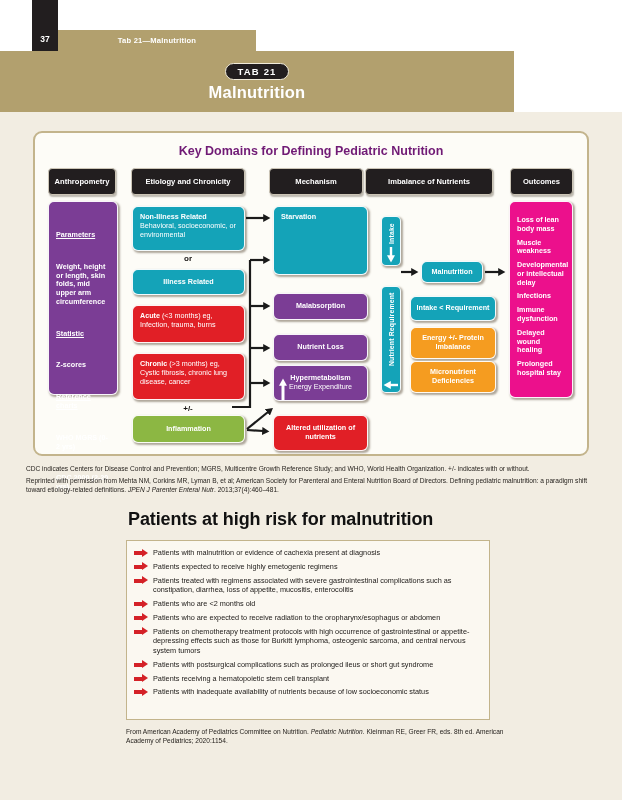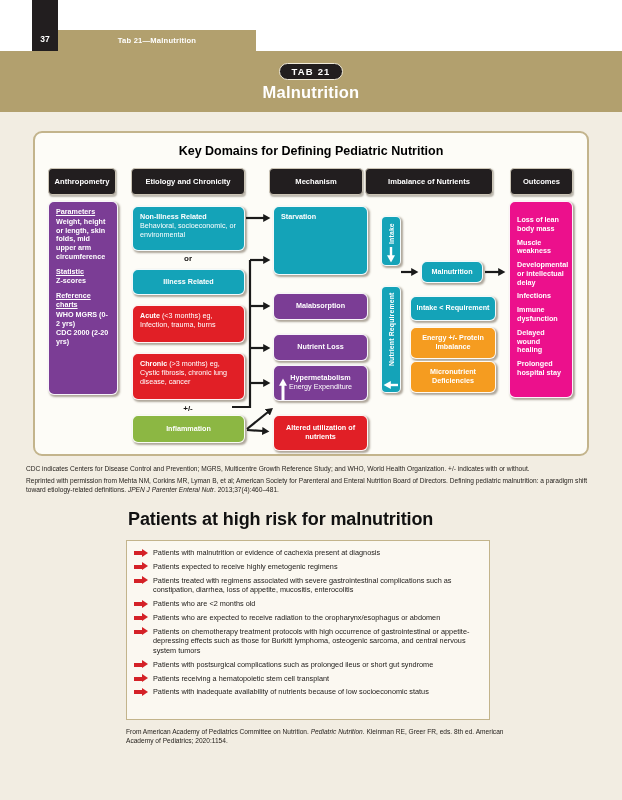--- a/index.html
+++ b/index.html
@@ -5,46 +5,46 @@
   html,body{margin:0;padding:0;}
   .page{position:relative;width:622px;height:800px;background:#ffffff;overflow:hidden;
         font-family:"Liberation Sans",sans-serif;-webkit-font-smoothing:antialiased;}
   .cream-bg{position:absolute;left:0;right:0;top:112px;bottom:0;background:var(--cream,#f2ede2);}
 
   
   .pn{position:absolute;left:32px;top:0;width:26px;height:51px;background:var(--ink,#221e1f);
       color:#fff;font-size:8.5px;font-weight:bold;display:flex;align-items:flex-end;justify-content:center;padding-bottom:7px;box-sizing:border-box;}
   .strip{position:absolute;left:58px;top:30px;width:198px;height:21px;background:var(--tan,#b2a06e);
       color:#fff;font-size:7.6px;font-weight:bold;display:flex;align-items:center;justify-content:center;letter-spacing:0.2px;}
-  .banner{position:absolute;left:0;top:51px;width:622px;height:61px;background:var(--tan,#b2a06e);
+  .banner{position:absolute;left:0;top:51px;width:514px;height:61px;background:var(--tan,#b2a06e);
       display:flex;flex-direction:column;align-items:center;justify-content:flex-start;padding-top:12px;box-sizing:border-box;}
   .pill{background:var(--ink,#221e1f);color:#fff;border:1.6px solid #f1ebdb;border-radius:10px;
       font-size:9.5px;font-weight:bold;letter-spacing:1.2px;padding:2.5px 11px;line-height:1.05;}
   .btitle{color:#fff;font-weight:bold;font-size:16.5px;margin-top:3px;letter-spacing:0.2px;}
 
   
   .card{position:absolute;left:33px;top:131px;width:556px;height:325px;background:#fdfcf7;
       border:2px solid var(--card_border,#c3b48c);border-radius:9px;box-sizing:border-box;}
-  .dtitle{position:absolute;left:0;top:11px;width:100%;text-align:center;font-size:12.5px;font-weight:bold;color:#000000;}
+  .dtitle{position:absolute;left:0;top:11px;width:100%;text-align:center;font-size:12.5px;font-weight:bold;color:#701a75;}
   .hdr{position:absolute;background:var(--ink,#221e1f);border:1.2px solid #ccc5b6;border-radius:4px;
       color:#fff;font-weight:bold;font-size:7.6px;display:flex;align-items:center;justify-content:center;
       text-align:center;box-shadow:1px 1.5px 1.5px rgba(70,58,40,.35);box-sizing:border-box;}
   .bx{position:absolute;border-radius:6px;border:1.3px solid rgba(255,255,255,.95);
       box-shadow:1.2px 1.8px 2px rgba(80,65,45,.45);color:#fff;font-size:7.2px;line-height:1.22;box-sizing:border-box;}
   .ctr{display:flex;flex-direction:column;align-items:center;justify-content:center;text-align:center;font-weight:bold;}
   .pad{padding:6px 7px;}
   .teal{background:var(--teal,#14a3b8);}
   .purple{background:var(--purple,#7b3d95);}
   .red{background:var(--red,#e11f26);}
   .green{background:var(--green,#8cb743);}
   .orange{background:var(--orange,#f59c20);}
   .magenta{background:var(--magenta,#ec108c);}
   .b{font-weight:bold;}
   .u{font-weight:bold;text-decoration:underline;}
-  .anth div{margin-bottom:1px;}
+  .anth div{margin-bottom:1px;margin-top:23px;}
   .anth .gap{margin-bottom:6px;}
   .midlab{position:absolute;text-align:center;font-weight:bold;font-size:8px;color:#161412;}
   .vtab{position:absolute;background:var(--teal,#14a3b8);border:1.3px solid rgba(255,255,255,.95);border-radius:5px;
       box-shadow:1.2px 1.8px 2px rgba(80,65,45,.45);box-sizing:border-box;}
   .vt{position:absolute;white-space:nowrap;transform-origin:0 0;transform:rotate(-90deg);
       color:#fff;font-weight:bold;font-size:6.8px;line-height:9px;letter-spacing:0.2px;}
   .oitem{margin-bottom:5px;font-weight:bold;}
   .ov{position:absolute;left:0;top:0;pointer-events:none;}
 
   

